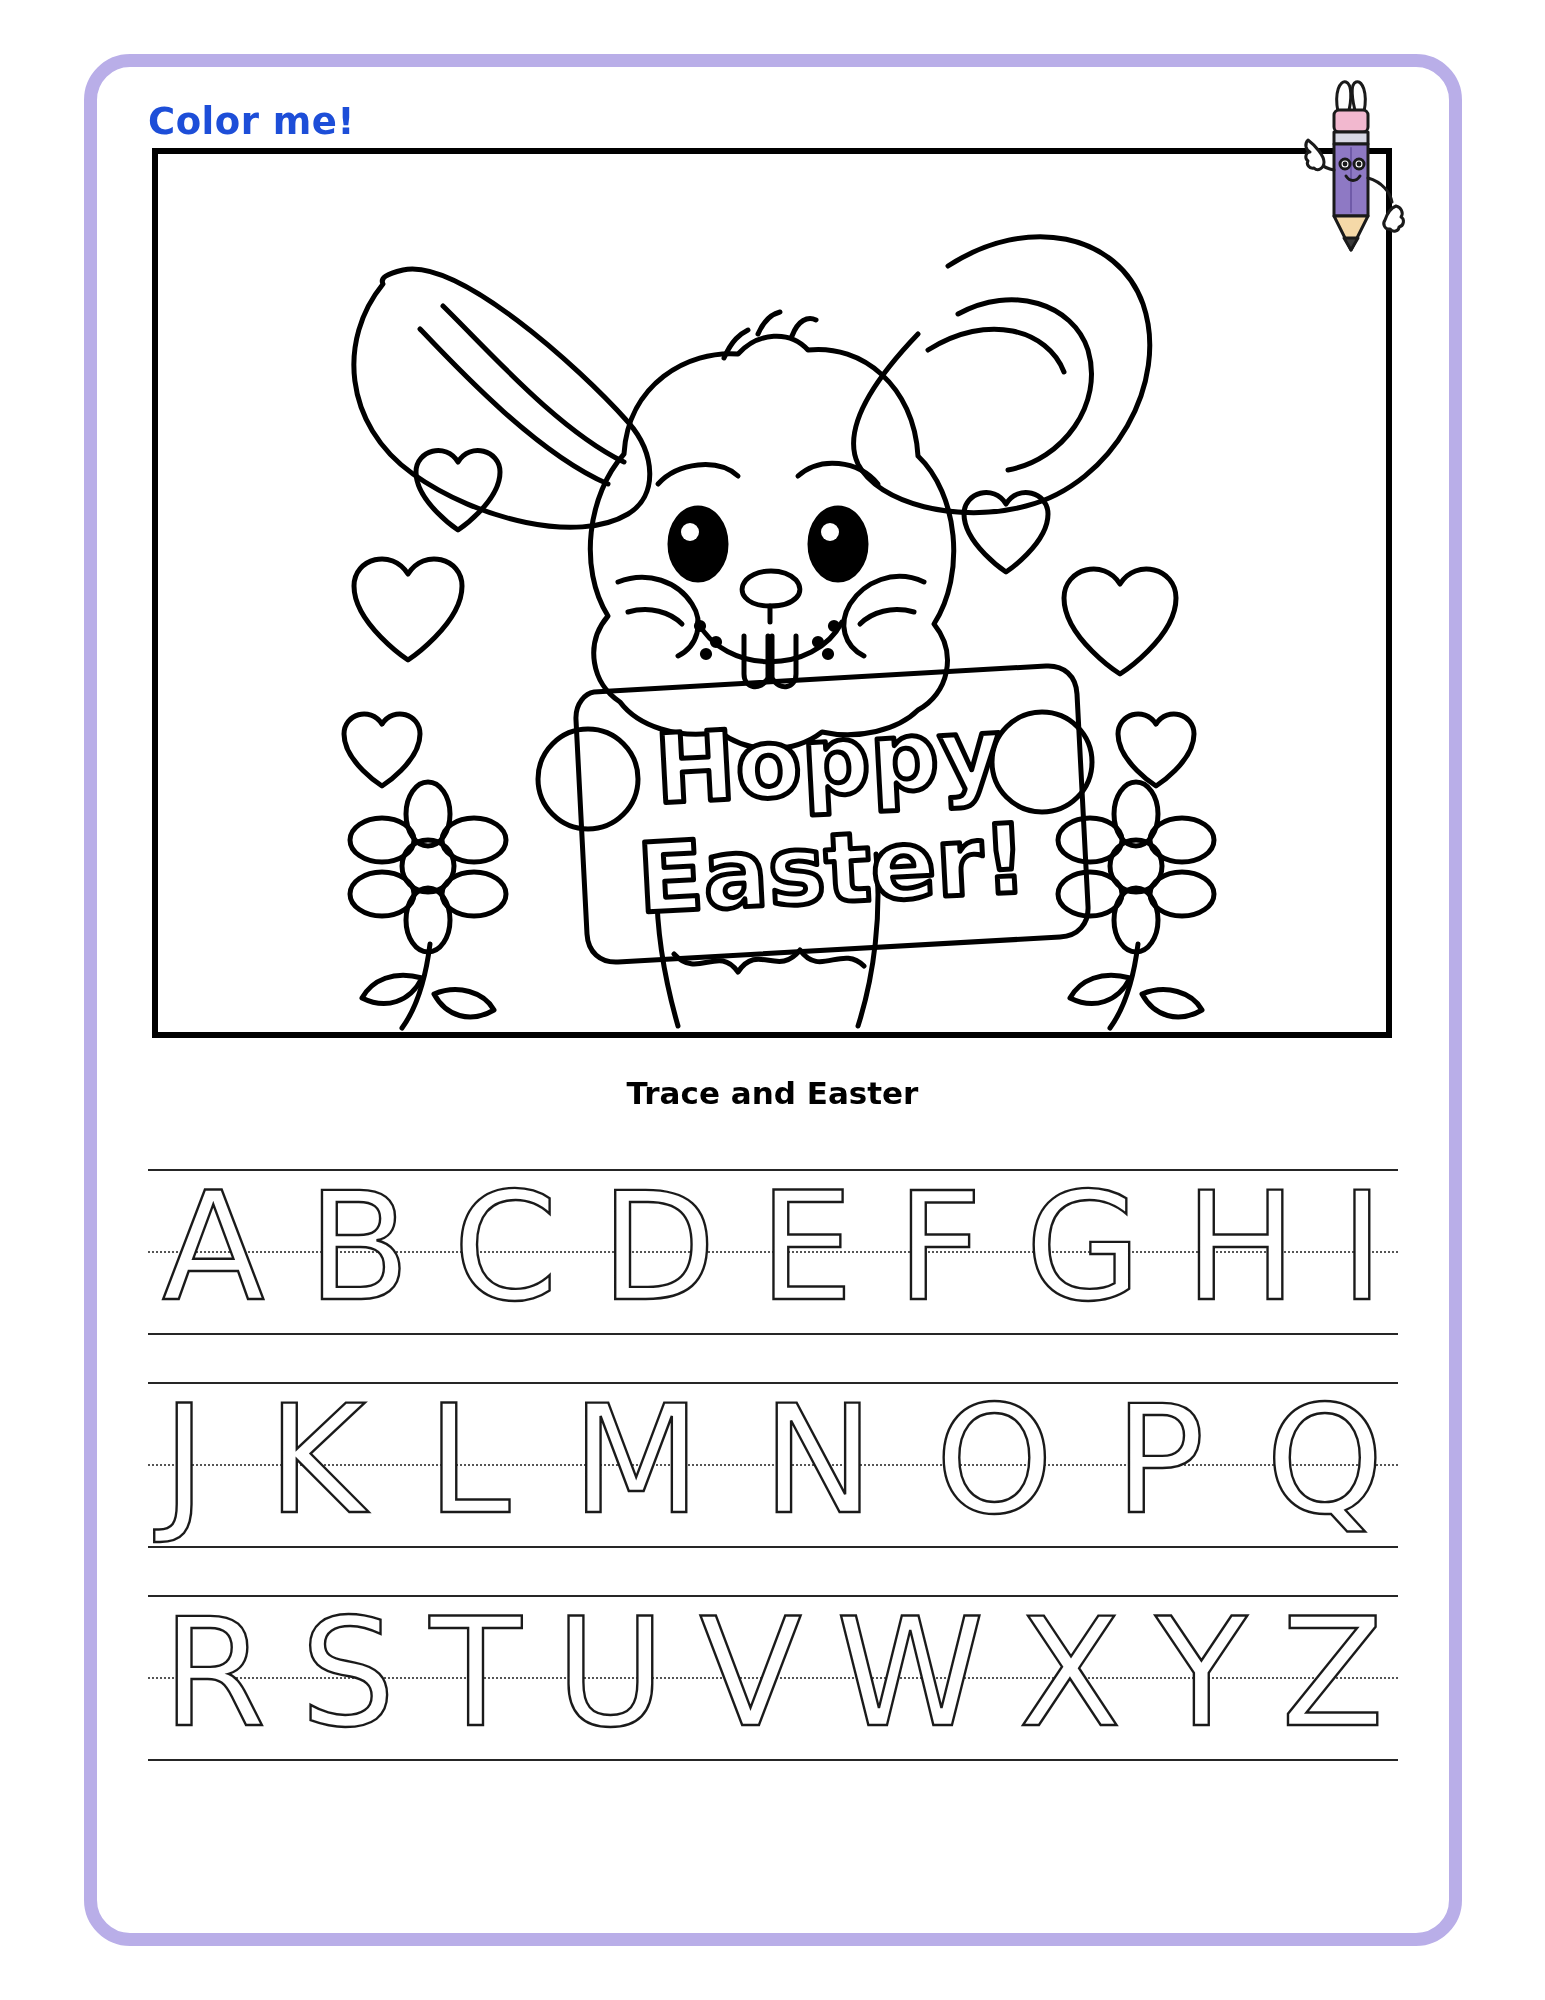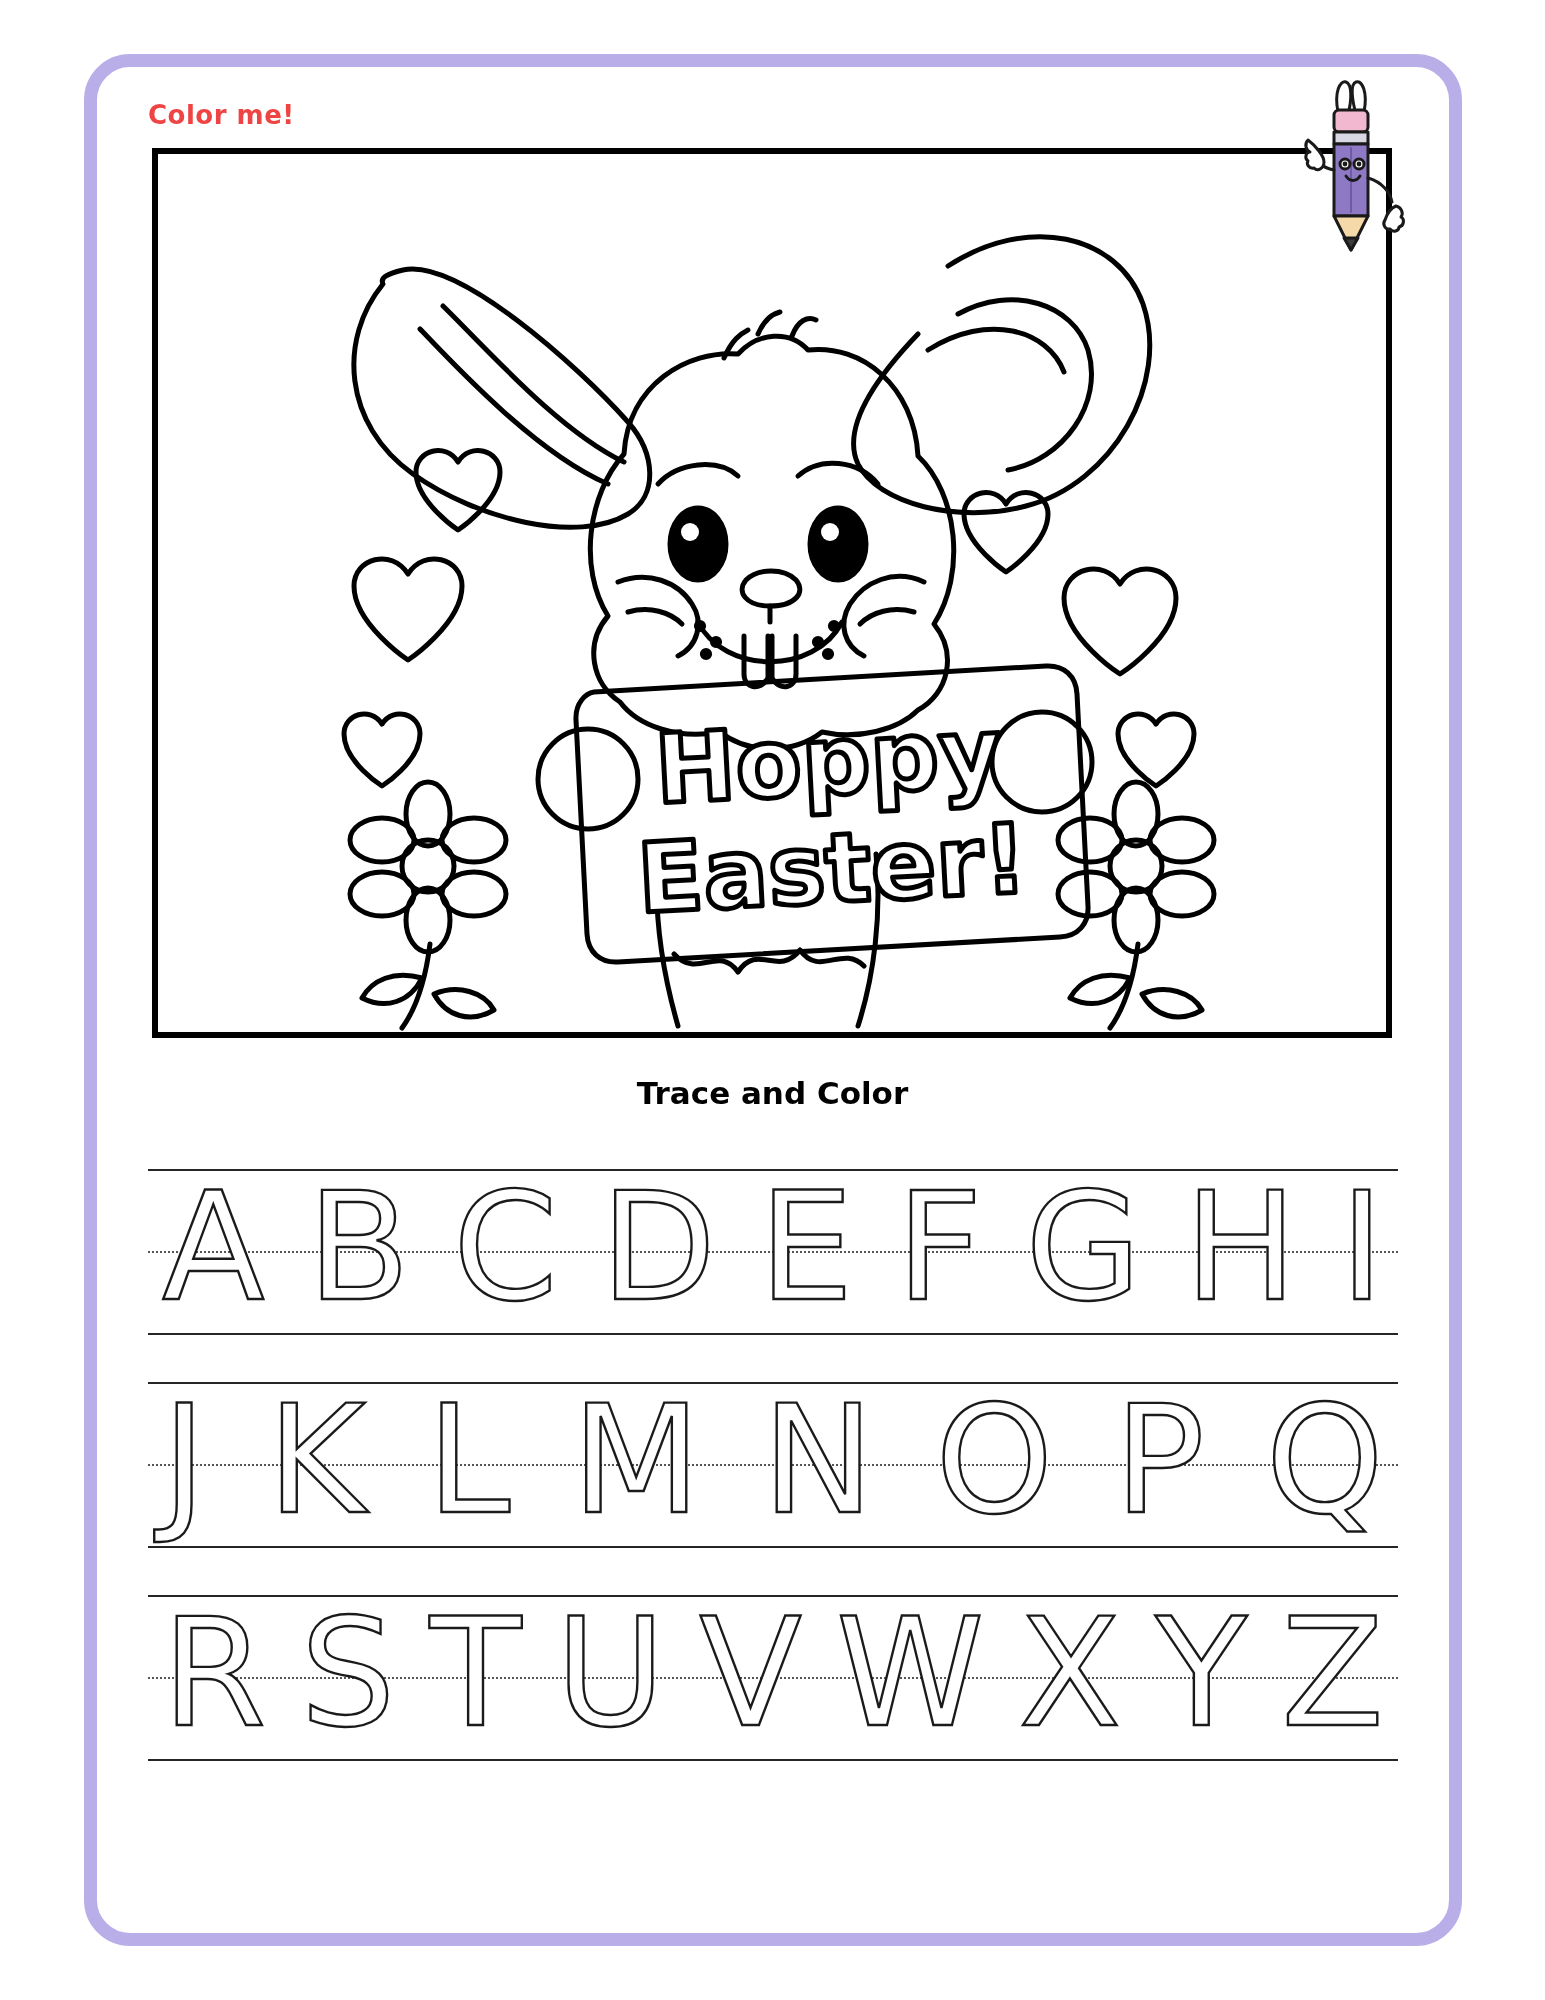--- a/index.html
+++ b/index.html
@@ -30,22 +30,22 @@
     width: 1326px; height: 1840px;
     background: #ffffff;
   }
 
   
   .color-me {
     position: absolute;
     left: 148px; top: 100px;
     font-family: "DejaVu Sans", sans-serif;
     font-weight: bold;
-    font-size: 26px;
-    color: #ef4444;
+    font-size: 37px;
+    color: #1d4ed8;
     letter-spacing: 0.5px;
   }
 
   
   .color-frame {
     position: absolute;
     left: 152px; top: 148px;
     width: 1240px; height: 890px;
     border: 6px solid #000000;
     background: #ffffff;
@@ -243,21 +243,21 @@
         <path d="M56 98 C60 104 66 104 70 98" fill="none"></path>
 
         <path d="M44 92 C32 90 24 82 22 74" fill="none"></path>
         <path d="M18 62 c-4 4 -2 10 2 12 c-4 0 -6 6 -2 9 c-2 3 1 8 6 7 c4 4 10 0 10 -6 c0 -6 -8 -16 -16 -22 Z" fill="#ffffff"></path>
         <path d="M78 100 C92 104 100 114 102 124" fill="none"></path>
         <path d="M106 128 c5 1 8 7 5 11 c4 2 3 9 -2 10 c0 4 -6 6 -9 2 c-5 1 -8 -5 -5 -9 c2 -6 6 -12 11 -14 Z" fill="#ffffff"></path>
       </g>
     </svg>
   </div>
 
-  <div class="trace-title">Trace and Color</div>
+  <div class="trace-title">Trace and Easter</div>
 
   <div class="trace-rows">
 
     <div class="trace-row">
       <div class="rule top"></div>
       <div class="rule mid"></div>
       <div class="rule bottom"></div>
       <div class="letters">
         <span>A</span>
         <span>B</span>

